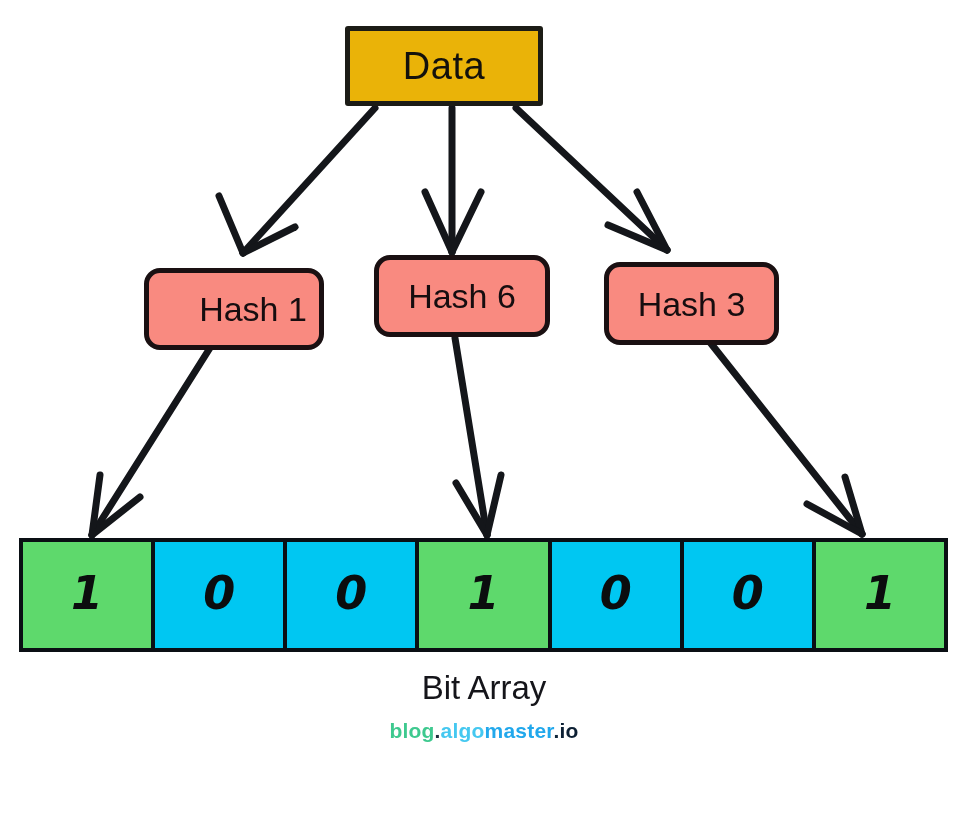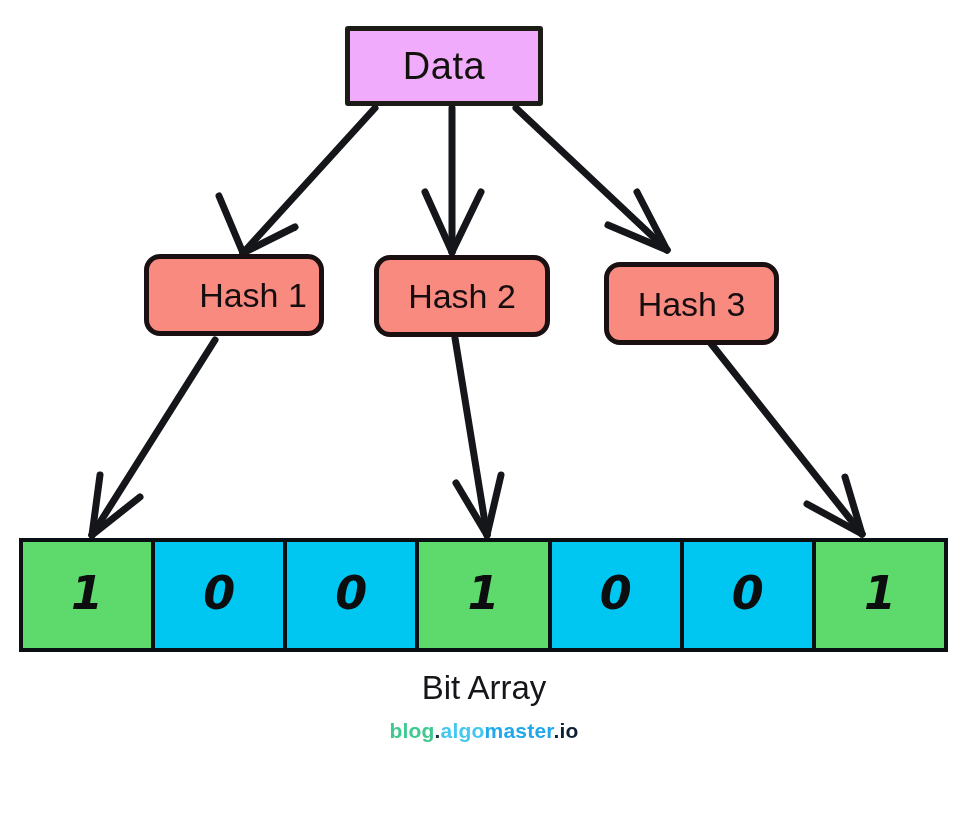--- a/index.html
+++ b/index.html
@@ -33,21 +33,21 @@
     pointer-events: none;
   }
 
   
   .node-data {
     position: absolute;
     left: 345px;
     top: 26px;
     width: 198px;
     height: 80px;
-    background: #f0abfc;
+    background: #eab308;
     border: 5px solid #1c1c16;
     border-radius: 3px;
     box-sizing: border-box;
     display: flex;
     align-items: center;
     justify-content: center;
   }
   .node-data .node-label {
     font-size: 38px;
     color: #13110c;
@@ -64,21 +64,21 @@
     box-sizing: border-box;
     display: flex;
     align-items: center;
     justify-content: center;
   }
   .node-hash .node-label {
     font-size: 34px;
     color: #160d0f;
     line-height: 1;
   }
-  #hash-1 { left: 144px; top: 254px; width: 180px; height: 82px; padding-left: 38px; }
+  #hash-1 { left: 144px; top: 268px; width: 180px; height: 82px; padding-left: 38px; }
   #hash-2 { left: 374px; top: 255px; width: 176px; height: 82px; }
   #hash-3 { left: 604px; top: 251px; width: 175px; height: 83px; margin-top: 11px; }
 
   
   .bit-array {
     position: absolute;
     left: 19px;
     top: 538px;
     width: 929px;
     height: 114px;
@@ -182,21 +182,21 @@
   </svg>
 
   <div class="node-data" id="data-node">
     <span class="node-label">Data</span>
   </div>
 
   <div class="node-hash" id="hash-1">
     <span class="node-label">Hash 1</span>
   </div>
   <div class="node-hash" id="hash-2">
-    <span class="node-label">Hash 2</span>
+    <span class="node-label">Hash 6</span>
   </div>
   <div class="node-hash" id="hash-3">
     <span class="node-label">Hash 3</span>
   </div>
 
   <div class="bit-array">
     <div class="bit-cell bit-on">
       <span class="bit-value">1</span>
     </div>
     <div class="bit-cell bit-off">

